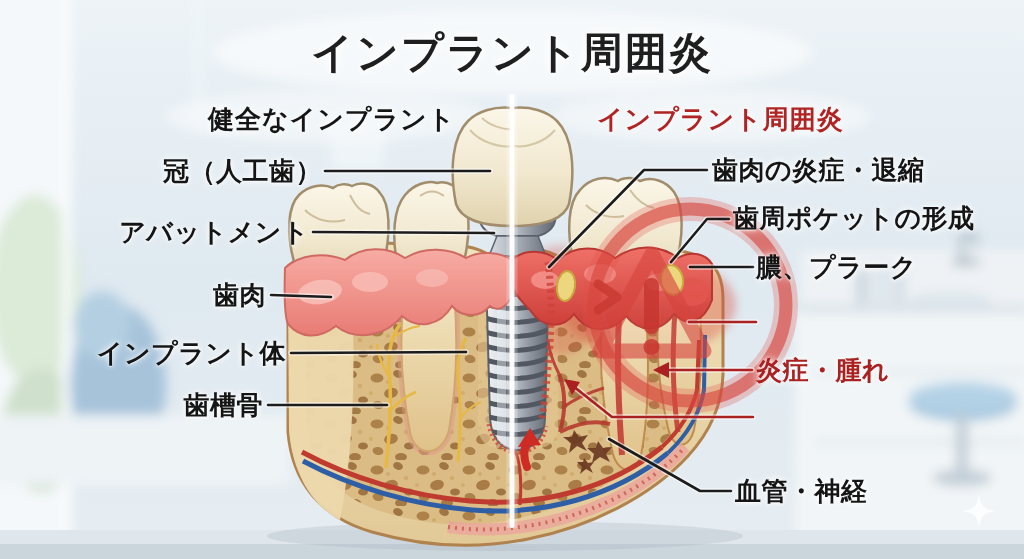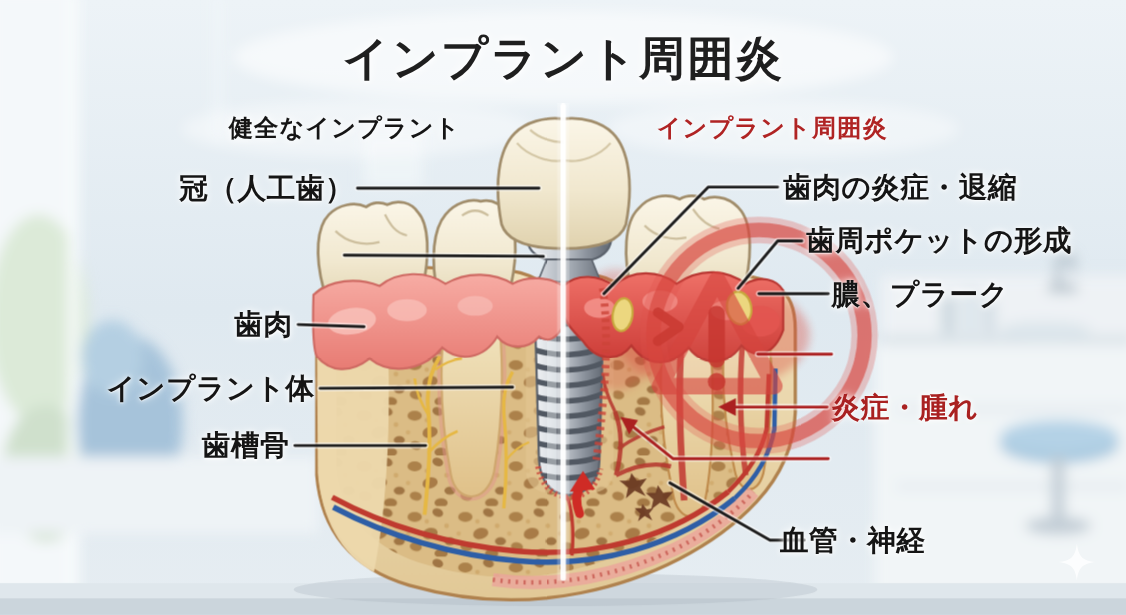--- a/index.html
+++ b/index.html
@@ -14,21 +14,21 @@
     font-family:"Liberation Sans","DejaVu Sans",sans-serif;
     user-select:none;
   }
   .stage svg.layer{position:absolute;left:0;top:0;}
   .title{
     position:absolute;left:0;top:25px;width:100%;text-align:center;
     font-size:42px;font-weight:bold;color:var(--title-color);letter-spacing:2px;
     text-shadow:0 0 7px rgba(255,255,255,.95),0 0 14px rgba(255,255,255,.8),0 2px 2px rgba(255,255,255,.6);
   }
   .heading{
-    position:absolute;font-size:22px;font-weight:bold;color:var(--label-normal);
+    position:absolute;font-size:26px;font-weight:bold;color:var(--label-normal);
     white-space:nowrap;letter-spacing:1px;
     text-shadow:0 0 6px rgba(255,255,255,.95),0 0 12px rgba(255,255,255,.75);
   }
   .heading.alert{color:var(--heading-alert);}
   .lbl{
     position:absolute;font-size:26px;font-weight:bold;color:var(--label-normal);
     white-space:nowrap;letter-spacing:.5px;line-height:24px;
     text-shadow:0 0 5px rgba(255,255,255,.95),0 0 10px rgba(255,255,255,.7),0 1px 1px rgba(255,255,255,.6);
   }
   .lbl.alert{color:var(--alert);}
@@ -300,23 +300,24 @@
 
     <path d="M979,494 C980.5,506 984,509.5 996,511 C984,512.5 980.5,516 979,528 C977.5,516 974,512.5 962,511 C974,509.5 977.5,506 979,494 Z" fill="#ffffff" opacity=".8"></path>
   </svg>
 
   <div class="title">インプラント周囲炎</div>
 
   <div class="heading" style="left:208px;top:102px">健全なインプラント</div>
   <div class="heading alert" style="left:597px;top:102px">インプラント周囲炎</div>
 
   <div class="lbl" style="right:702px;top:159px">冠（人工歯）</div>
+  <div class="lbl" style="right:715px;top:220px">アバットメント</div>
   <div class="lbl" style="right:758px;top:283px">歯肉</div>
   <div class="lbl" style="right:738px;top:341px">インプラント体</div>
   <div class="lbl" style="right:761px;top:393px">歯槽骨</div>
 
   <div class="lbl" style="left:712px;top:158px">歯肉の炎症・退縮</div>
   <div class="lbl" style="left:733px;top:206px">歯周ポケットの形成</div>
   <div class="lbl" style="left:756px;top:255px">膿、プラーク</div>
   <div class="lbl alert" style="left:756px;top:358px">炎症・腫れ</div>
-  <div class="lbl" style="left:709px;top:479px">血管・神経</div>
+  <div class="lbl" style="left:735px;top:479px">血管・神経</div>
 
 </div>
 
 </body></html>

